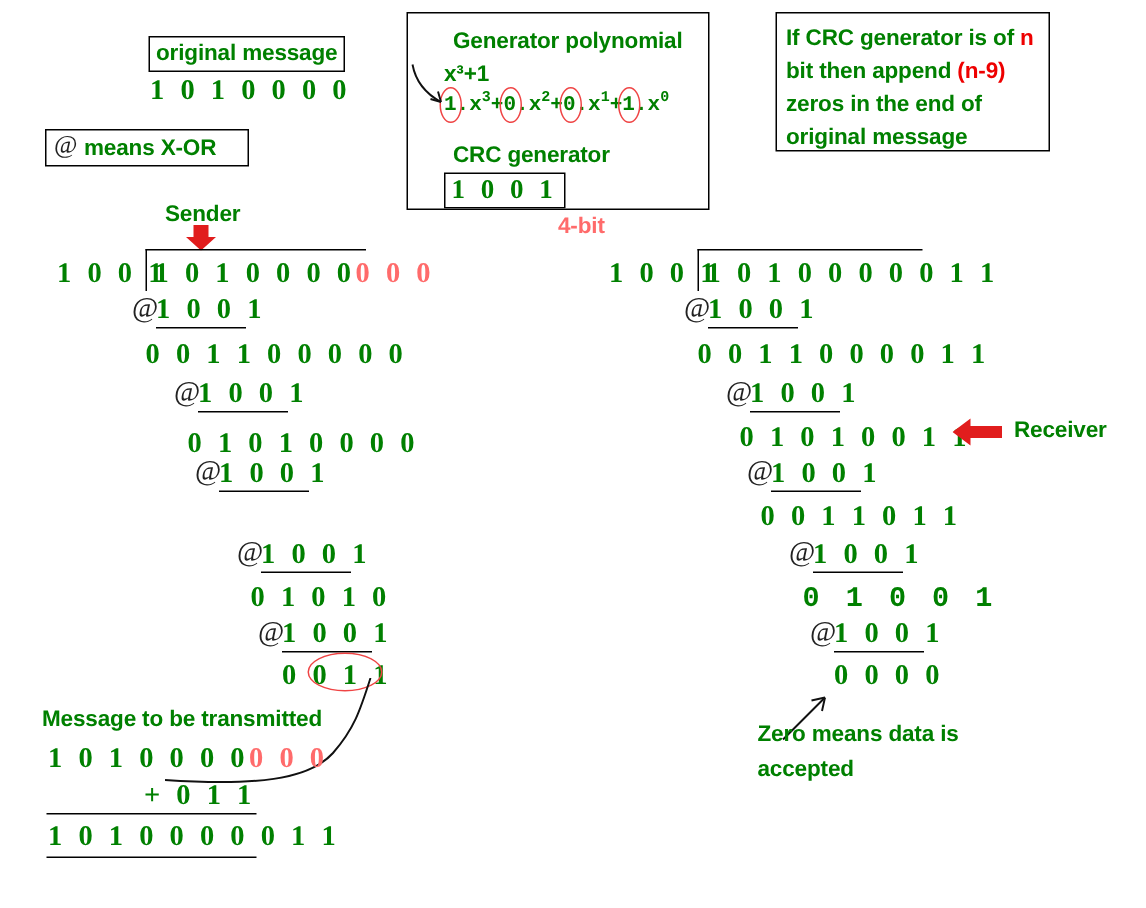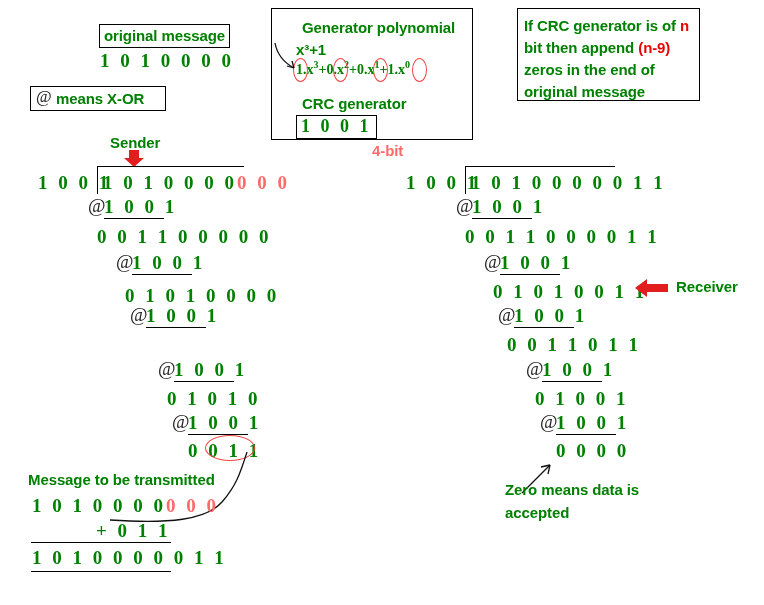--- a/index.html
+++ b/index.html
@@ -65,21 +65,21 @@
   
   .ell{position:absolute;border:1.5px solid #ef4444;border-radius:50%;}
 
   
   .arrow-down{position:absolute;}
   .arrow-left{position:absolute;}
 
   sup{font-size:10px;vertical-align:super;line-height:0;}
 
   .polyline{
-    font-family:Liberation Serif, serif;
+    font-family:Liberation Mono, monospace;
     font-weight:bold;
     font-size:14px;
     color:#008000;
     white-space:pre;
   }
 </style>
 </head>
 <body>
 
 <div class="stage">
@@ -183,21 +183,21 @@
   <div class="abs note" style="left:676px;top:277px;">Receiver</div>
 
   <div class="abs at" style="left:498px;top:304px;">@</div>
   <div class="abs bits" style="left:514px;top:305px;">1 0 0 1</div>
   <div class="rule thin" style="left:514px;top:327px;width:60px;"></div>
   <div class="abs bits" style="left:507px;top:334px;">0 0 1 1 0 1 1</div>
 
   <div class="abs at" style="left:526px;top:358px;">@</div>
   <div class="abs bits" style="left:542px;top:359px;">1 0 0 1</div>
   <div class="rule thin" style="left:542px;top:381px;width:60px;"></div>
-  <div class="abs bits" style="left:535px;top:388px;">0 1 0 0 1</div>
+  <div class="abs bits" style="left:535px;top:388px;font-family:Liberation Mono, monospace;">0 1 0 0 1</div>
 
   <div class="abs at" style="left:540px;top:411px;">@</div>
   <div class="abs bits" style="left:556px;top:412px;">1 0 0 1</div>
   <div class="rule thin" style="left:556px;top:434px;width:60px;"></div>
   <div class="abs bits" style="left:556px;top:440px;">0 0 0 0</div>
 
   <svg class="abs" style="left:520px;top:462px;" width="42" height="34">
     <path d="M2,31 L30,3" stroke="#111" stroke-width="1.3" fill="none"></path>
     <path d="M30,3 L21,5 M30,3 L28,12" stroke="#111" stroke-width="1.3" fill="none"></path>
   </svg>

